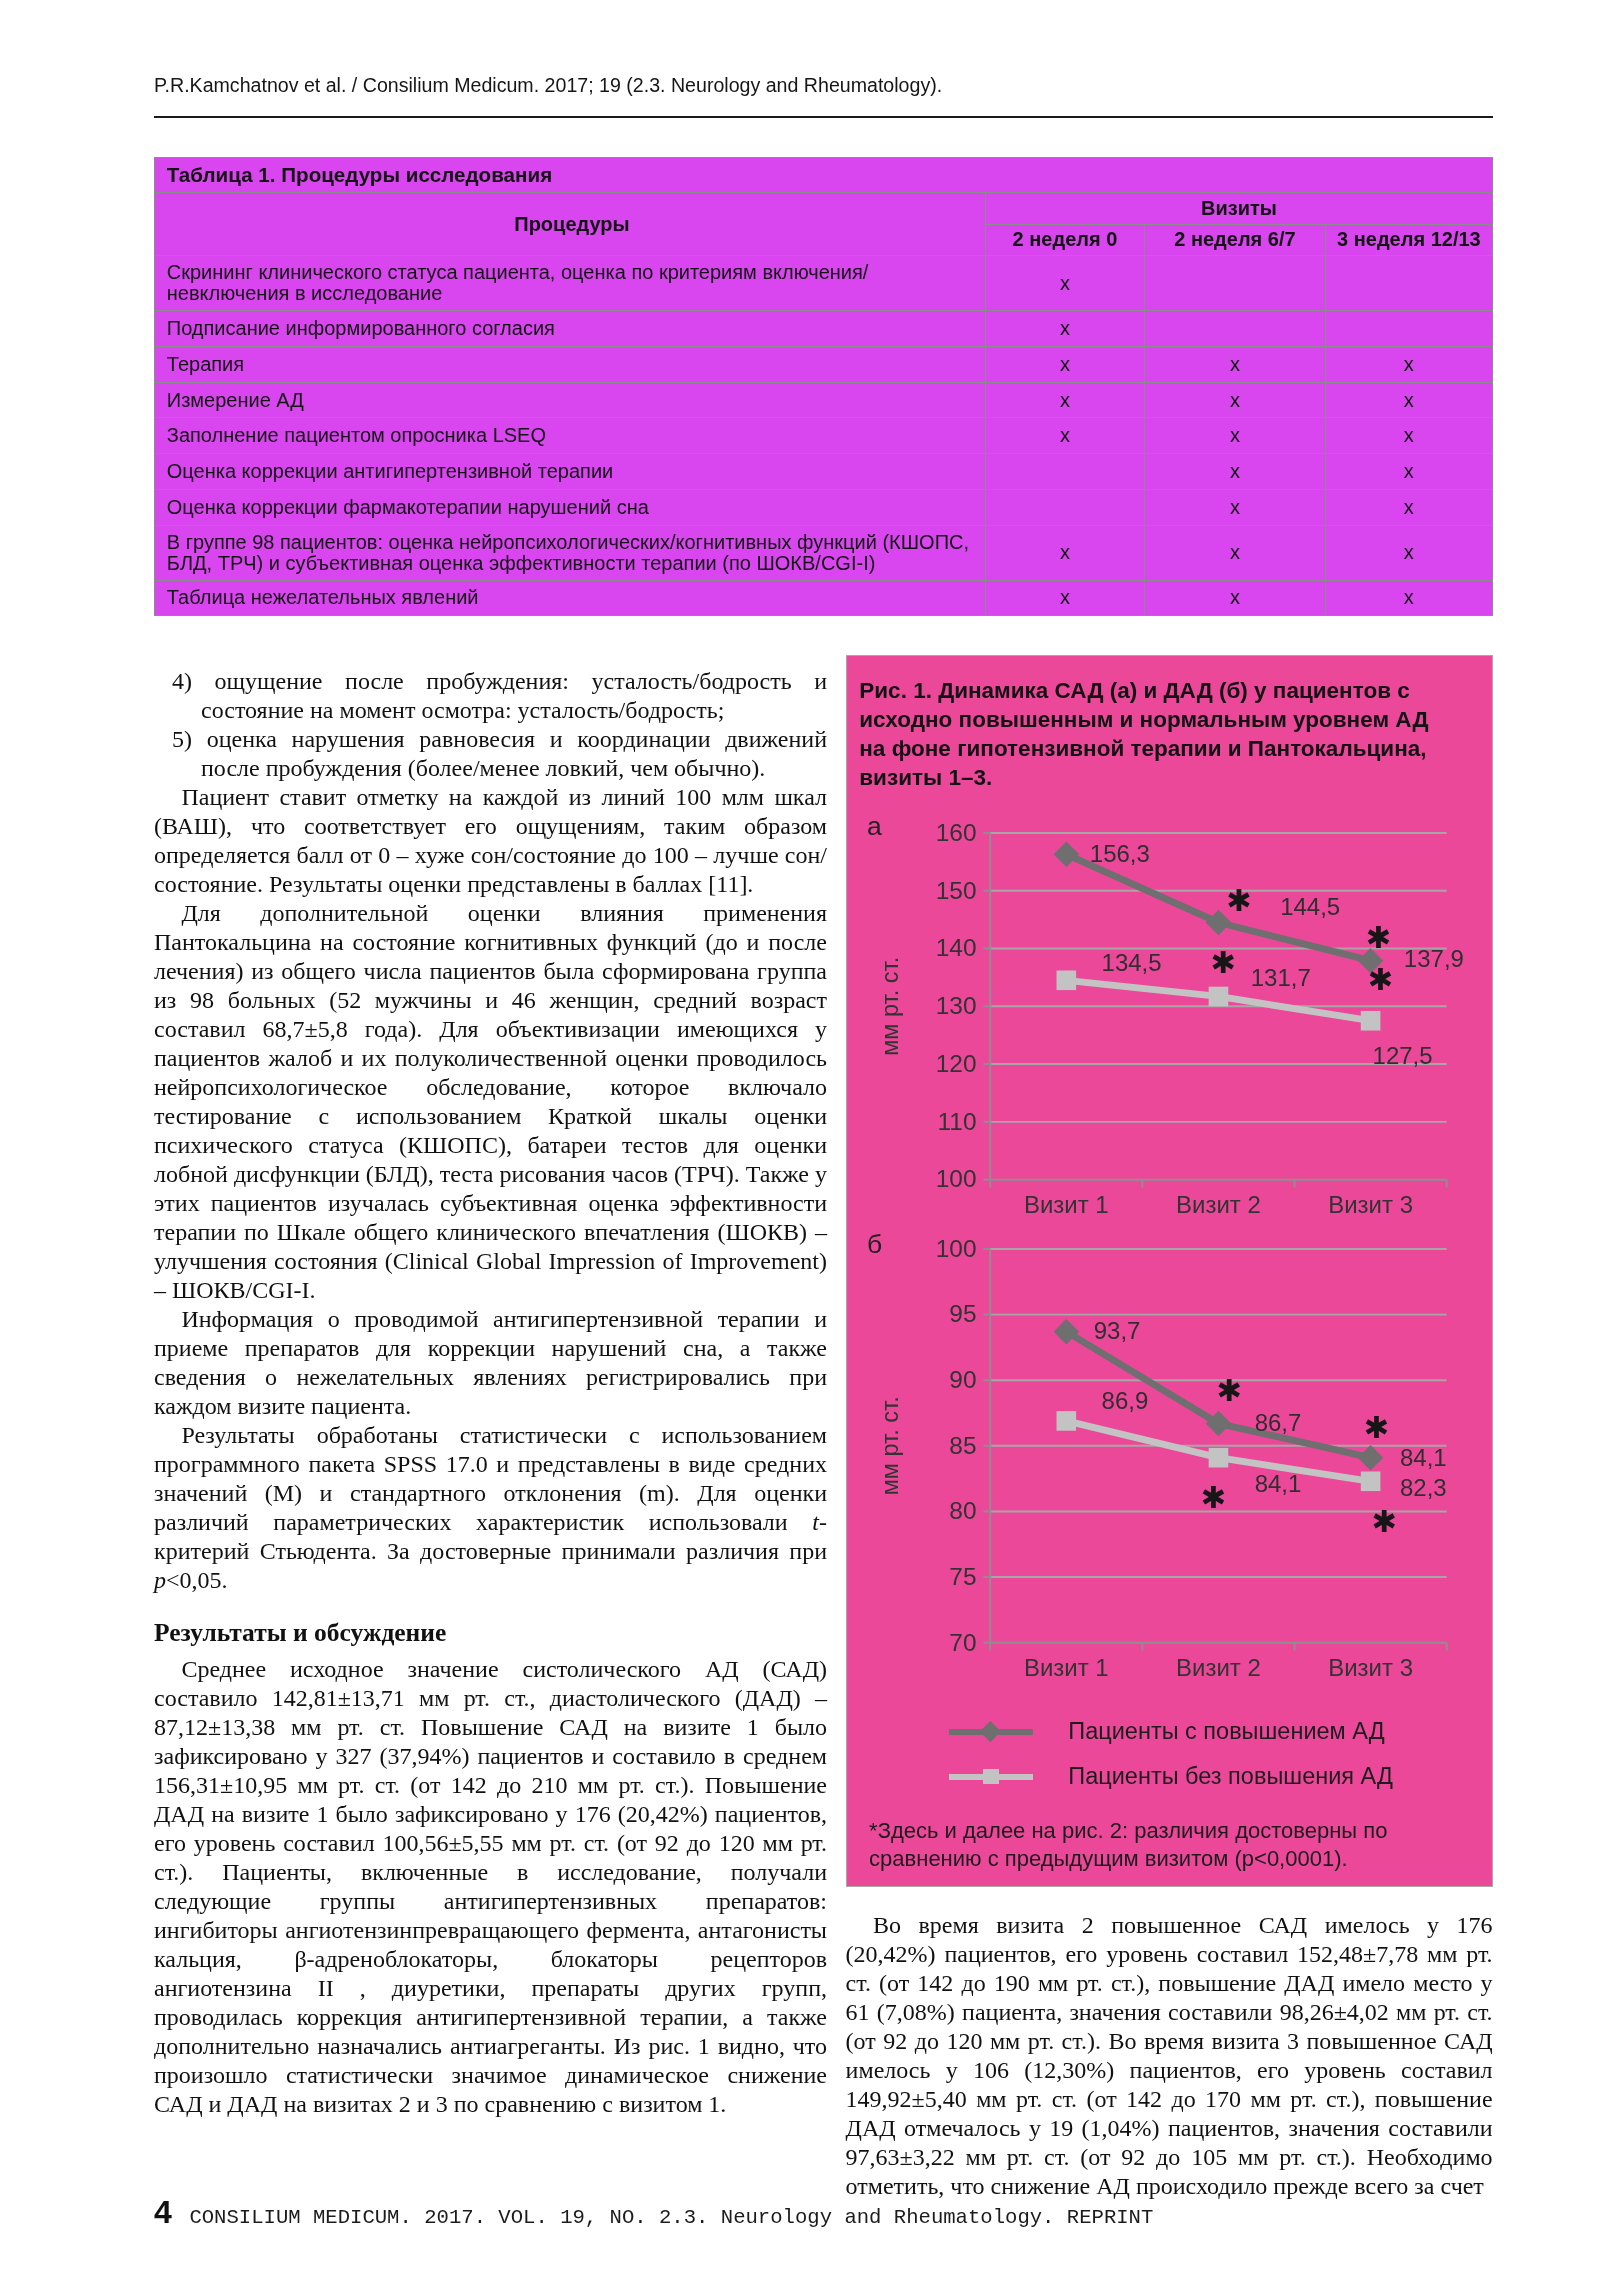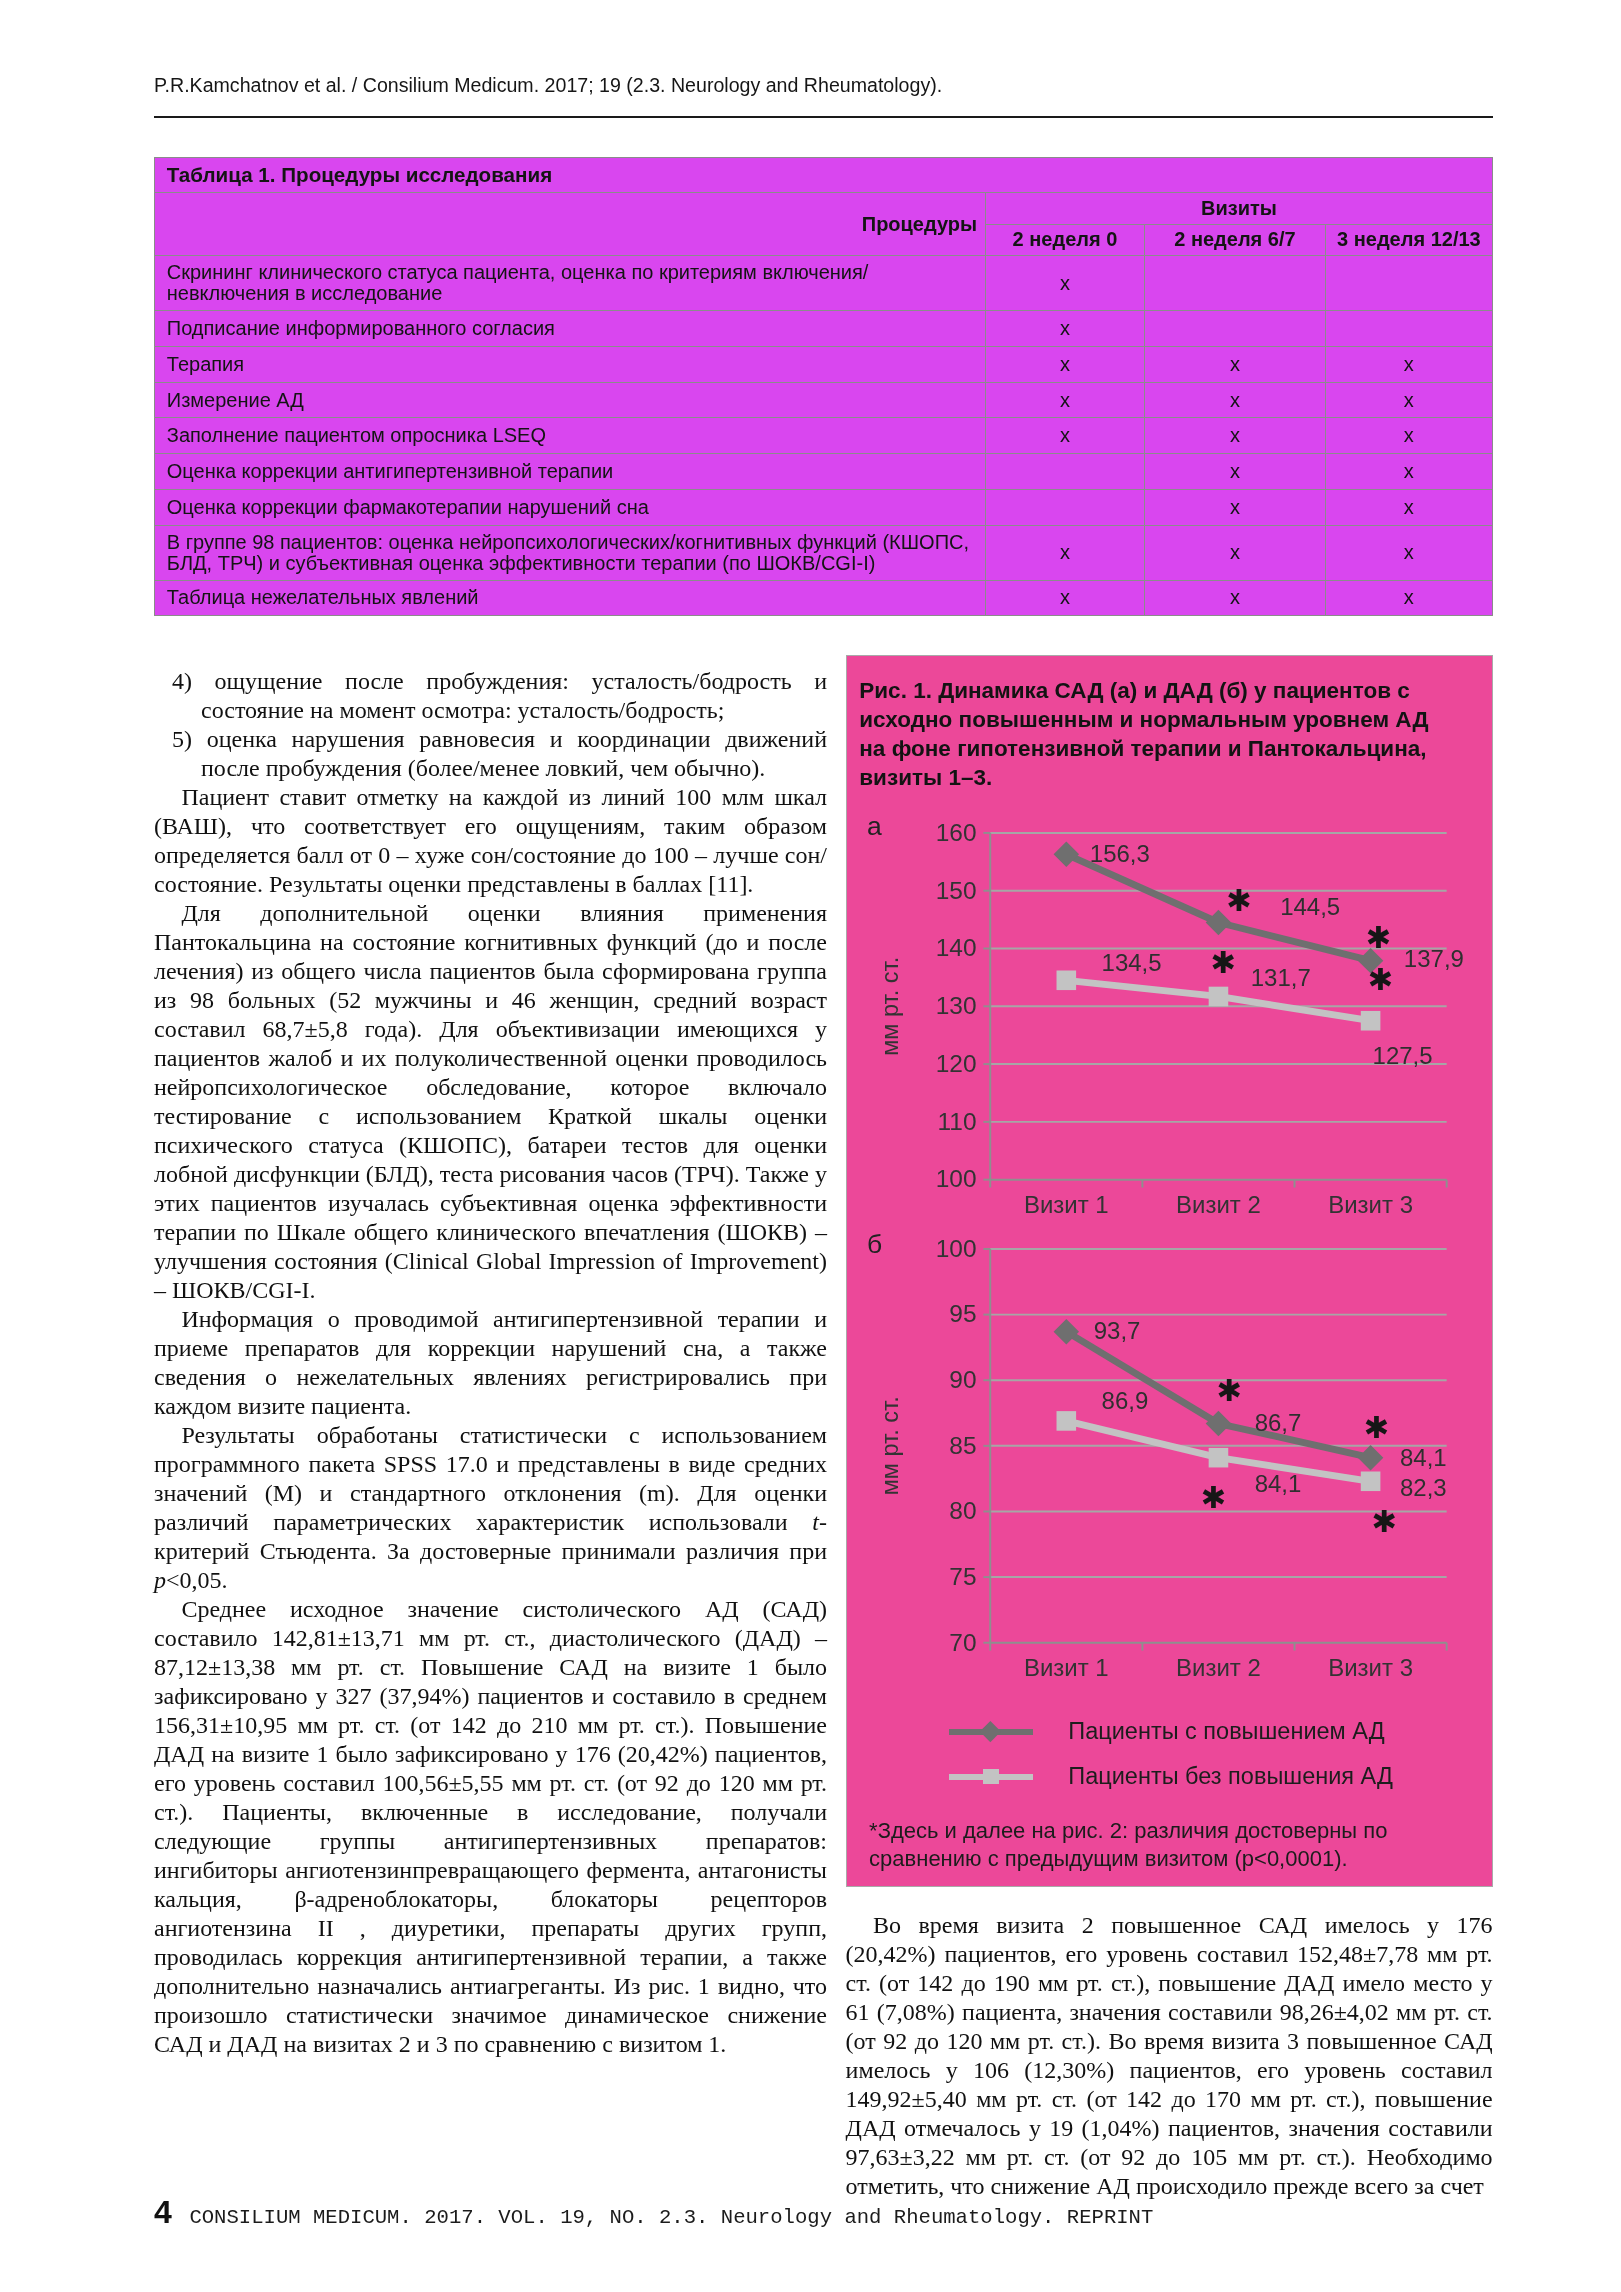--- a/index.html
+++ b/index.html
@@ -8,21 +8,21 @@
   
   .running-head{position:absolute;left:154px;top:74px;width:1339px;
     font-family:"Liberation Sans",sans-serif;font-size:19.6px;color:#161616;
     padding-bottom:19px;border-bottom:2.9px solid #1a1a1a;}
   
   .proc-table{position:absolute;left:154px;top:157px;width:1339px;border-collapse:collapse;
     font-family:"Liberation Sans",sans-serif;font-size:20px;color:#141414;background:#d946ef;}
   .proc-table th,.proc-table td{border:1.5px solid #8b8b8b;}
   .proc-table .title-cell{font-weight:bold;text-align:left;padding:4.9px 11.8px;font-size:20.6px;}
   .proc-table th{font-weight:bold;padding:3.9px 7.8px;}
-  .proc-table .proc-head{text-align:right;padding-left:11.8px;margin-left:48px;}
+  .proc-table .proc-head{text-align:center;padding-left:11.8px;margin-left:48px;}
   .proc-table td.lbl{padding:5.9px 11.8px;line-height:21px;text-align:left;}
   .proc-table td.mark{text-align:center;padding:5.9px 3.9px;}
   
   .columns{position:absolute;left:154px;top:655px;width:1339px;display:flex;gap:18.6px;}
   .col-left{width:673px;padding-top:11.8px;}
   .col-right{width:647px;}
   .bodyblock p.para{font-size:24px;line-height:29px;text-align:justify;margin:0;text-indent:27.4px;}
   .bodyblock p.li{font-size:24px;line-height:29px;text-align:justify;margin:0;
      padding-left:47px;text-indent:-29px;}
   .bodyblock h2{font-size:25.5px;line-height:29px;font-weight:bold;margin:23.5px 0 7.8px 0;font-family:"Liberation Serif",serif;}
@@ -140,20 +140,21 @@
 
   <div class="columns">
 
     <div class="col-left bodyblock" id="left-column">
         <p class="li"><span>4) </span><span>ощущение после пробуждения: усталость/бодрость и состояние на момент осмотра: усталость/бодрость;</span></p>
         <p class="li"><span>5) </span><span>оценка нарушения равновесия и координации движений после пробуждения (более/менее ловкий, чем обычно).</span></p>
         <p class="para"><span>Пациент ставит отметку на каждой из линий 100 млм шкал (ВАШ), что соответствует его ощущениям, таким образом определяется балл от 0 – хуже сон/состояние до 100 – лучше сон/состояние. Результаты оценки представлены в баллах [11].</span></p>
         <p class="para"><span>Для дополнительной оценки влияния применения Пантокальцина на состояние когнитивных функций (до и после лечения) из общего числа пациентов была сформирована группа из 98 больных (52 мужчины и 46 женщин, средний возраст составил 68,7±5,8 года). Для объективизации имеющихся у пациентов жалоб и их полуколичественной оценки проводилось нейропсихологическое обследование, которое включало тестирование с использованием Краткой шкалы оценки психического статуса (КШОПС), батареи тестов для оценки лобной дисфункции (БЛД), теста рисования часов (ТРЧ). Также у этих пациентов изучалась субъективная оценка эффективности терапии по Шкале общего клинического впечатления (ШОКВ) – улучшения состояния (Clinical Global Impression of Improvement) – ШОКВ/CGI-I.</span></p>
         <p class="para"><span>Информация о проводимой антигипертензивной терапии и приеме препаратов для коррекции нарушений сна, а также сведения о нежелательных явлениях регистрировались при каждом визите пациента.</span></p>
         <p class="para"><span>Результаты обработаны статистически с использованием программного пакета SPSS 17.0 и представлены в виде средних значений (М) и стандартного отклонения (m). Для оценки различий параметрических характеристик использовали </span><span class="it">t</span><span>-критерий Стьюдента. За достоверные принимали различия при </span><span class="it">p</span><span>&lt;0,05.</span></p>
+        <h2><span>Результаты и обсуждение</span></h2>
         <p class="para"><span>Среднее исходное значение систолического АД (САД) составило 142,81±13,71 мм рт. ст., диастолического (ДАД) – 87,12±13,38 мм рт. ст. Повышение САД на визите 1 было зафиксировано у 327 (37,94%) пациентов и составило в среднем 156,31±10,95 мм рт. ст. (от 142 до 210 мм рт. ст.). Повышение ДАД на визите 1 было зафиксировано у 176 (20,42%) пациентов, его уровень составил 100,56±5,55 мм рт. ст. (от 92 до 120 мм рт. ст.). Пациенты, включенные в исследование, получали следующие группы антигипертензивных препаратов:  ингибиторы ангиотензинпревращающего фермента, антагонисты кальция, β-адреноблокаторы, блокаторы рецепторов ангиотензина II , диуретики, препараты других групп, проводилась коррекция антигипертензивной терапии, а также дополнительно назначались антиагреганты. Из рис. 1 видно, что произошло статистически значимое динамическое снижение САД и ДАД на визитах 2 и 3 по сравнению с визитом 1.</span></p>
       </div>
 
     <div class="col-right">
       <figure class="figbox" style="margin:0">
         <figcaption class="fig-caption" id="fig-caption"><span>Рис. 1. Динамика САД (</span><span class="it">а</span><span>) и ДАД (</span><span class="it">б</span><span>) у пациентов с исходно повышенным и нормальным уровнем АД на фоне гипотензивной терапии и Пантокальцина, визиты 1–3.</span></figcaption>
 
         <div class="panel">
           <div class="panel-letter">а</div>
           <svg class="chart" id="chart-a" xmlns="http://www.w3.org/2000/svg" width="619" height="406" viewBox="0 0 632 414">

